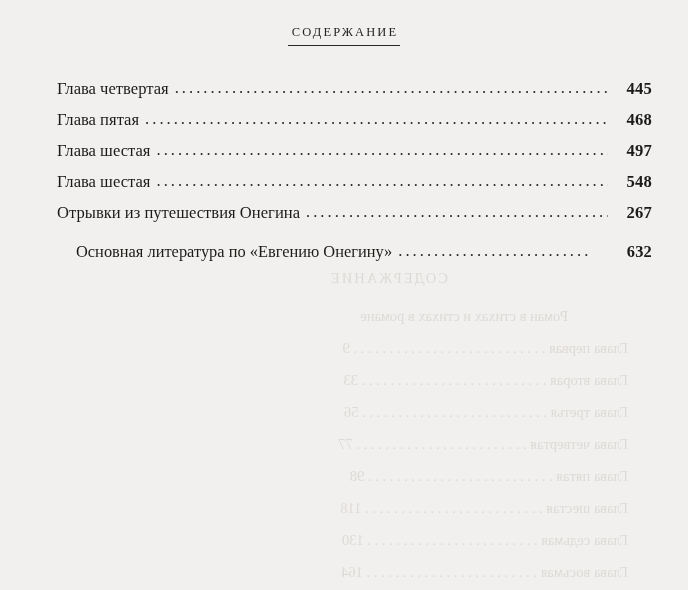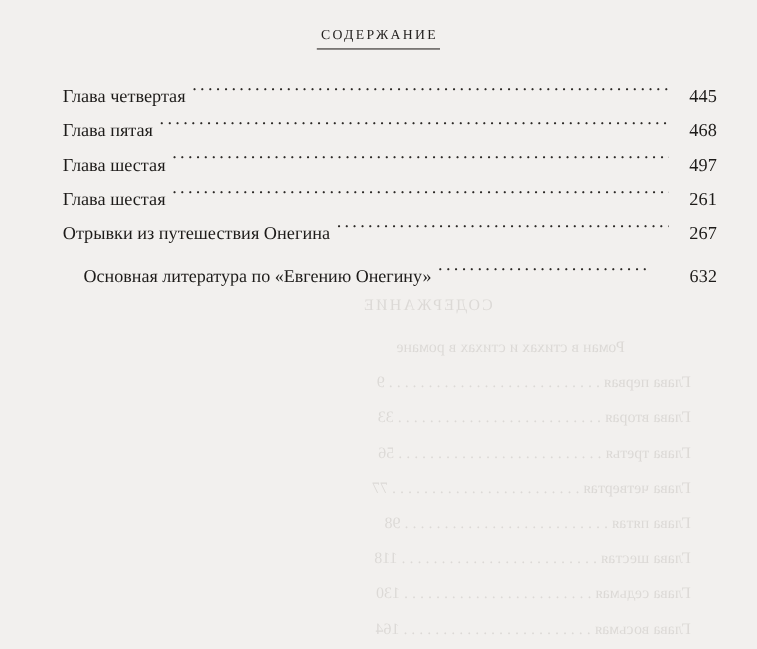--- a/index.html
+++ b/index.html
@@ -63,20 +63,21 @@
     padding-right: 2px;
   }
 
   .toc {
     margin: 27px 0 0 0;
     padding: 0 36px 0 57px;
     list-style: none;
   }
   .toc-entry {
     display: flex;
+    align-items: flex-end;
     font-size: 16.6px;
     color: #1d1b19;
     height: 31px;
     line-height: 31px;
     white-space: nowrap;
   }
   .toc-entry .label {
     flex: 0 0 auto;
     padding-right: 6px;
   }
@@ -92,21 +93,21 @@
     position: absolute;
     left: 0;
     bottom: 0;
     letter-spacing: 3.0px;
     font-size: 16.6px;
     color: #2b2825;
     white-space: nowrap;
   }
   .toc-entry .page {
     flex: 0 0 auto;
-    font-weight: normal;
+    font-weight: bold;
     font-size: 16.6px;
     padding-left: 7px;
     min-width: 34px;
     text-align: right;
     letter-spacing: 0.2px;
   }
   .toc-entry.gap {
     margin-top: 8px;
   }
   .toc-entry.last .label,
@@ -149,21 +150,21 @@
       <span class="page">468</span>
     </li>
     <li class="toc-entry">
       <span class="label">Глава шестая</span>
       <span class="leaders"></span>
       <span class="page">497</span>
     </li>
     <li class="toc-entry">
       <span class="label">Глава шестая</span>
       <span class="leaders"></span>
-      <span class="page">261</span>
+      <span class="page">548</span>
     </li>
     <li class="toc-entry">
       <span class="label">Отрывки из путешествия Онегина</span>
       <span class="leaders"></span>
       <span class="page">267</span>
     </li>
     <li class="toc-entry gap last">
       <span class="label">Основная литература по «Евгению Онегину»</span>
       <span class="leaders"></span>
       <span class="page">632</span>

